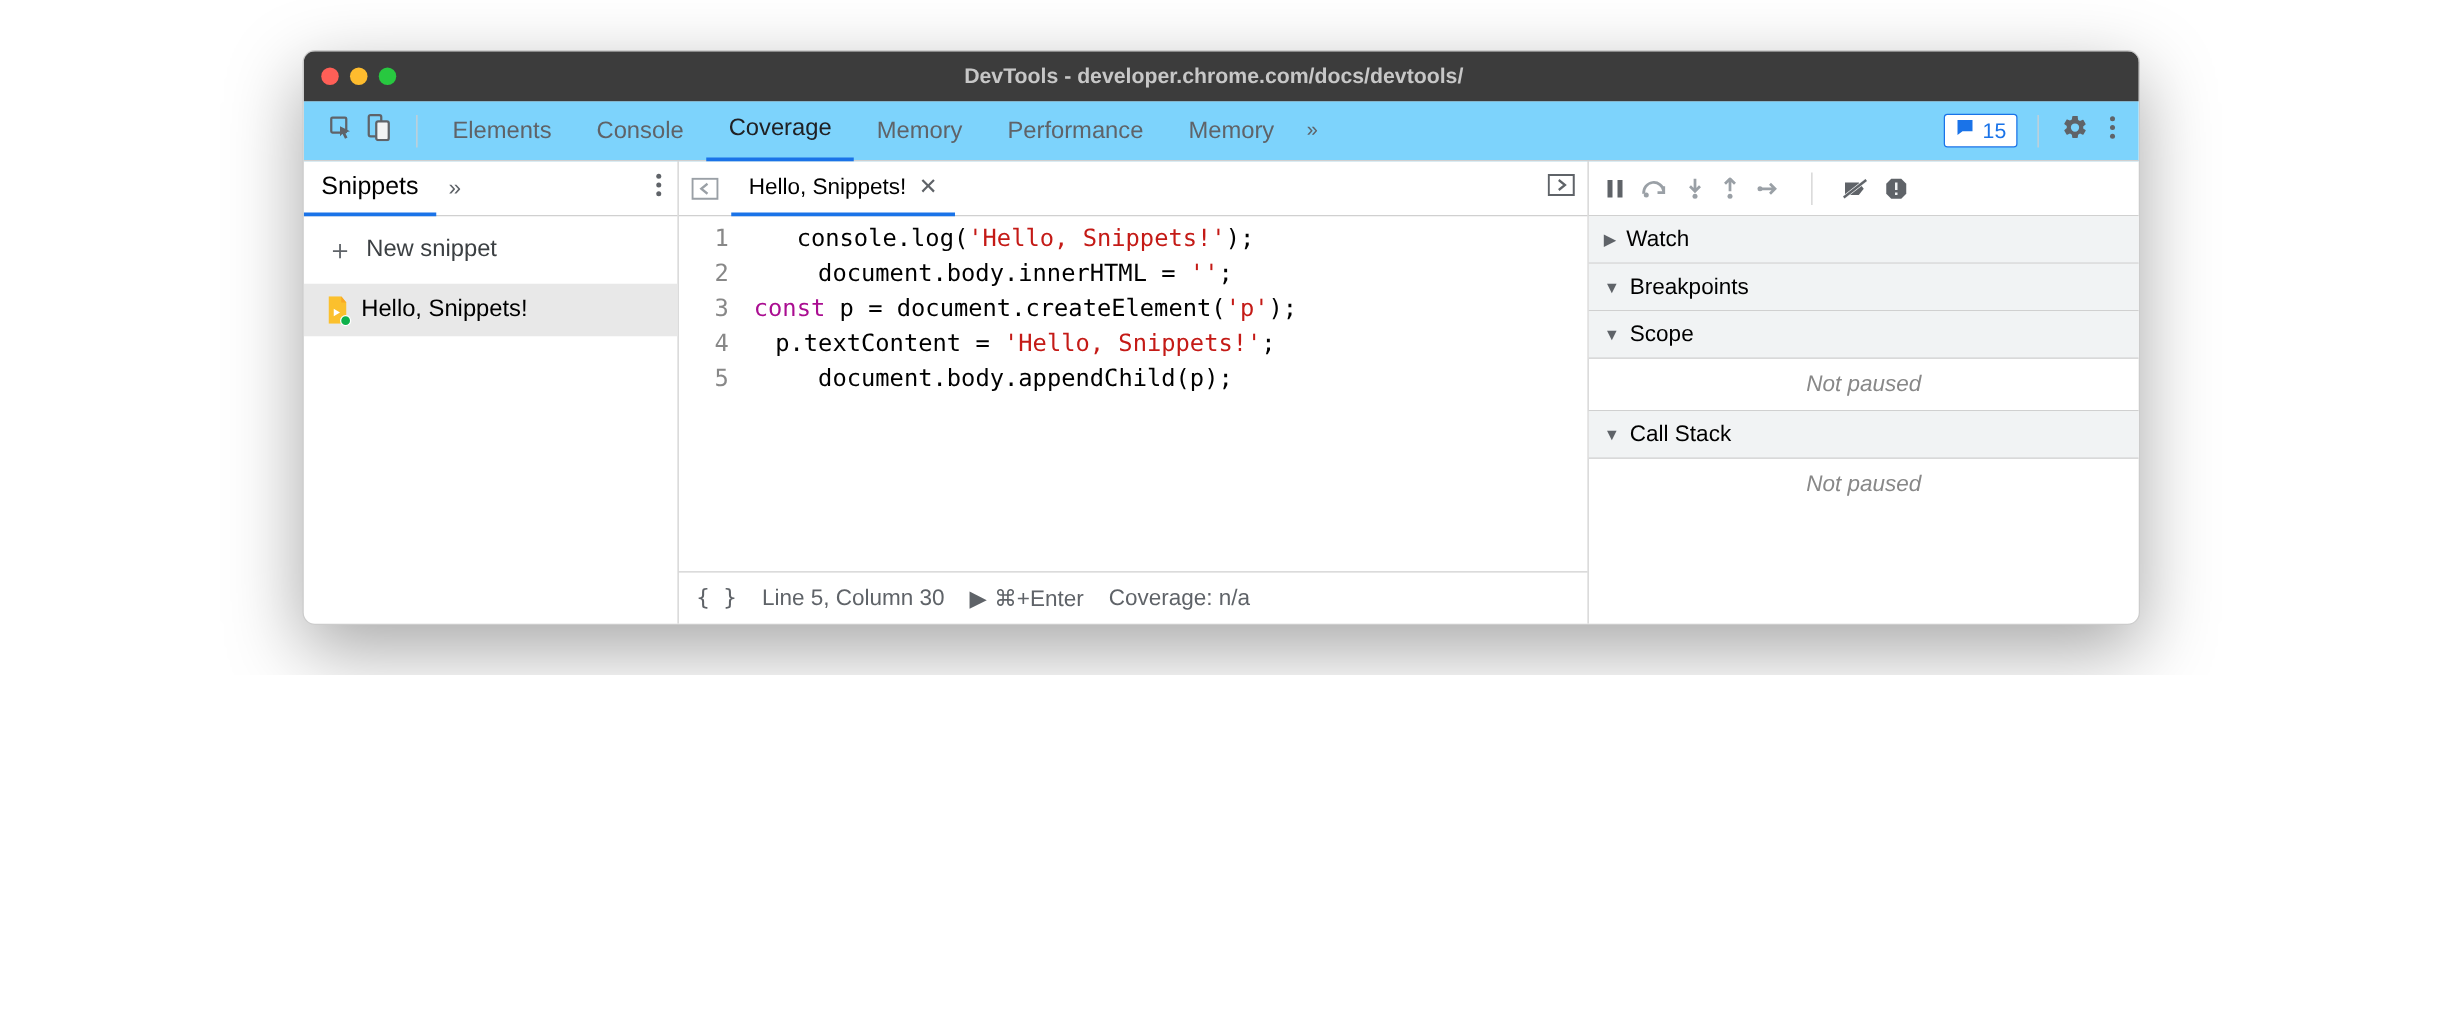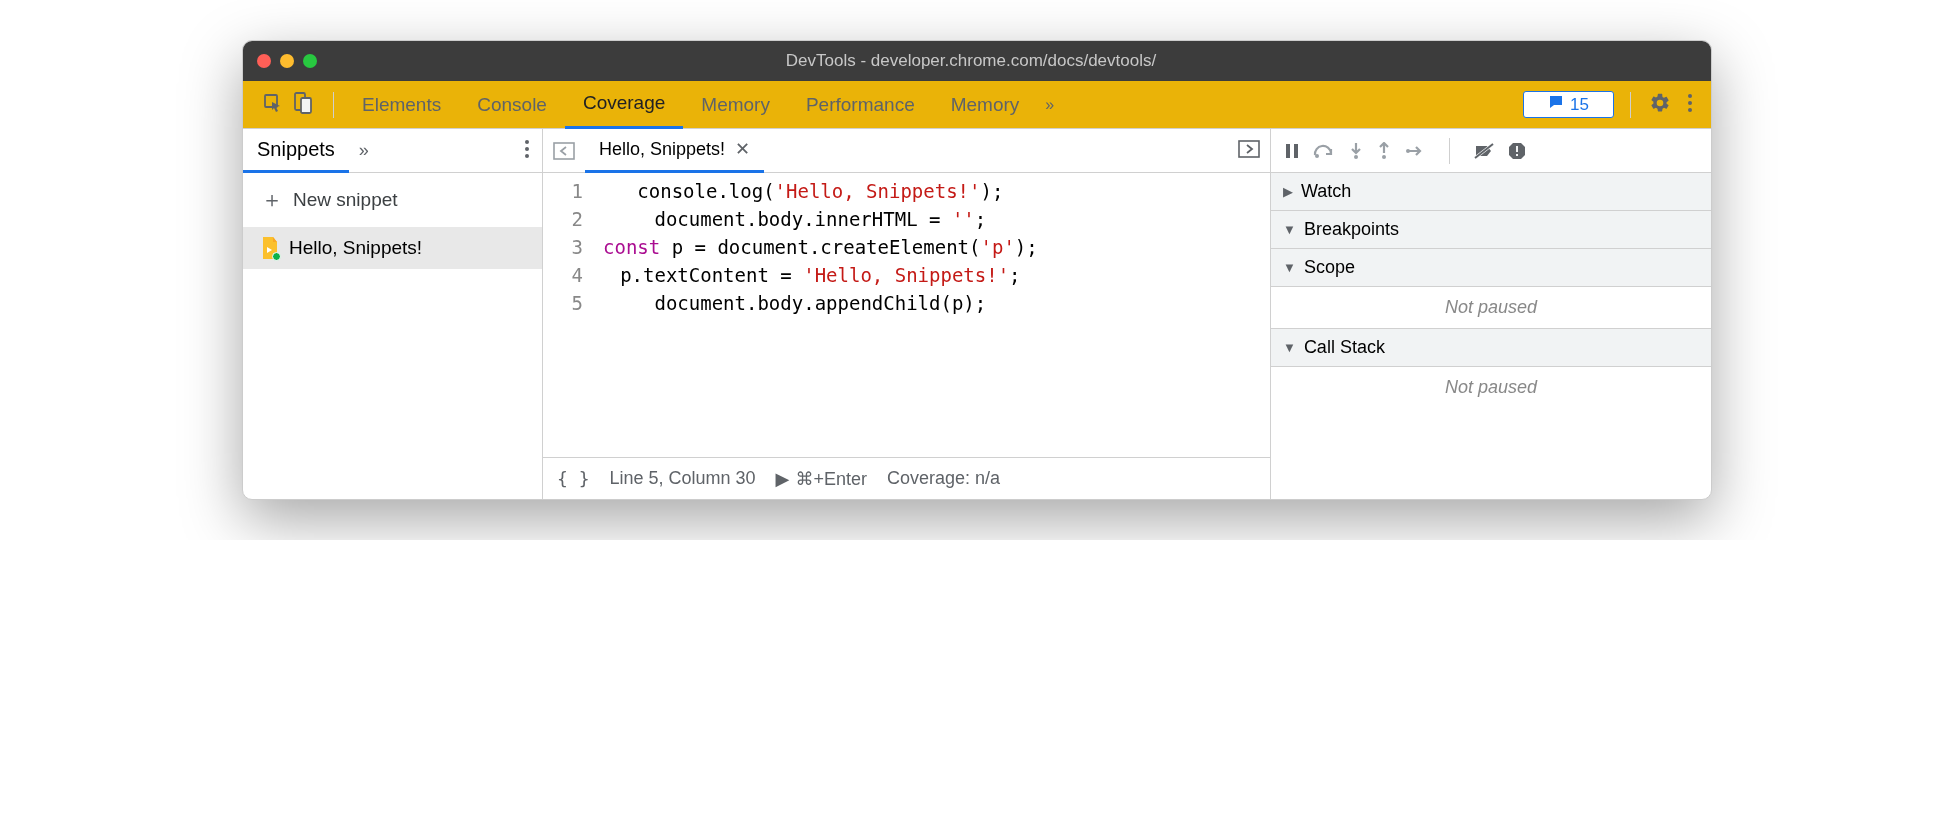--- a/index.html
+++ b/index.html
@@ -4,29 +4,29 @@
 <style>
 * { box-sizing: border-box; margin: 0; padding: 0; }
 body { font-family: -apple-system, "Helvetica Neue", Arial, sans-serif; background: #fff; display: flex; justify-content: center; padding: 40px; }
 .window { width: 1470px; border-radius: 10px; overflow: hidden; box-shadow: 0 20px 60px rgba(0,0,0,0.35); background: #fff; border: 1px solid #ccc; }
 .titlebar { background: #3c3c3c; height: 40px; display: flex; align-items: center; padding: 0 14px; position: relative; }
 .traffic { display: flex; gap: 9px; }
 .tl { width: 14px; height: 14px; border-radius: 50%; }
 .tl.red { background: #ff5f57; }
 .tl.yel { background: #febc2e; }
 .tl.grn { background: #28c840; }
-.title { position: absolute; left: 0; right: 12px; text-align: center; color: #c7c7c7; font-size: 17px; font-weight: 400; }
-.maintabs { display: flex; align-items: center; height: 48px; border-bottom: 1px solid #d0d0d0; background: #eab308; padding: 0 10px; }
+.title { position: absolute; left: 0; right: 12px; text-align: center; color: #c7c7c7; font-size: 17px; font-weight: 700; }
+.maintabs { display: flex; align-items: center; height: 48px; border-bottom: 1px solid #d0d0d0; background: #7dd3fc; padding: 0 10px; }
 .tb-icons { display: flex; gap: 10px; padding: 0 10px; align-items: center; color: #5f6368; }
 .tb-icons svg, .tb-icons span { color: #5f6368; }
 .vsep { width: 1px; height: 26px; background: #cfcfcf; margin: 0 10px; }
 .tab { padding: 0 18px; height: 48px; display: flex; align-items: center; font-size: 19px; color: #5f6368; cursor: pointer; }
 .tab.active { color: #202124; border-bottom: 3px solid #1a73e8; }
 .spacer { flex: 1; }
-.issues { display: flex; align-items: center; gap: 6px; background: #fff; border: 1px solid #1a73e8; border-radius: 3px; padding: 2px 24px; color: #1a73e8; font-size: 17px; margin-right: 6px; }
+.issues { display: flex; align-items: center; gap: 6px; background: #fff; border: 1px solid #1a73e8; border-radius: 3px; padding: 2px 8px; color: #1a73e8; font-size: 17px; margin-right: 6px; }
 .gear, .dots, .more { color: #5f6368; padding: 0 8px; cursor: pointer; }
 .content { display: flex; height: 370px; }
 .sidebar { width: 300px; border-right: 1px solid #d0d0d0; display: flex; flex-direction: column; }
 .side-head { display: flex; align-items: center; height: 44px; border-bottom: 1px solid #d0d0d0; }
 .side-tab { padding: 0 14px; height: 44px; display: flex; align-items: center; font-size: 20px; border-bottom: 3px solid #1a73e8; }
 .side-more { padding: 0 10px; color: #5f6368; font-size: 18px; }
 .side-dots { margin-left: auto; padding: 0 12px; color: #5f6368; cursor: pointer; }
 .new-snip { display: flex; align-items: center; gap: 10px; padding: 12px 18px; font-size: 19px; color: #3c4043; cursor: pointer; }
 .snip-item { display: flex; align-items: center; gap: 10px; padding: 10px 18px; font-size: 19px; background: #e8e8e8; cursor: pointer; }
 .snip-icon { width: 18px; height: 22px; position: relative; }

